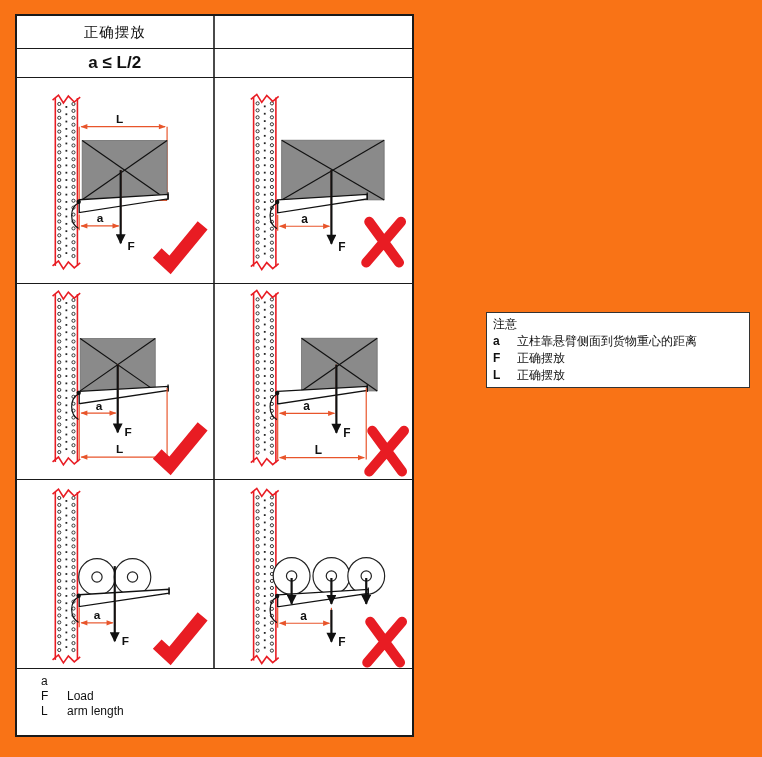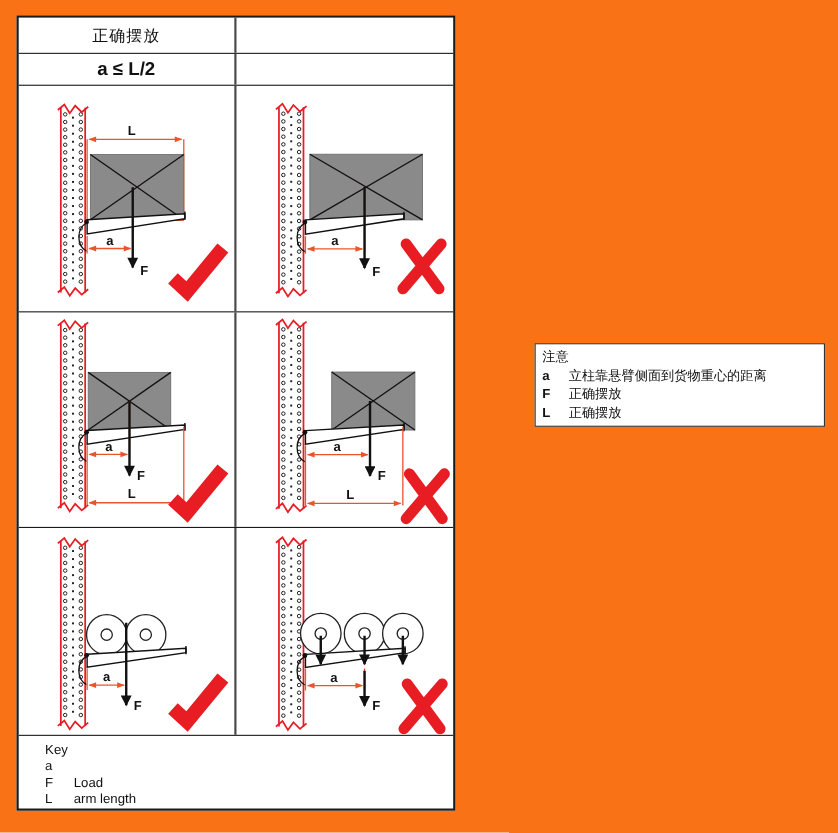--- a/index.html
+++ b/index.html
@@ -286,21 +286,20 @@
           <line class="cO" x1="65" y1="143.5" x2="115" y2="143.5" marker-start="url(#dimArrow)" marker-end="url(#dimArrow)"></line>
           <text class="lbl" x="89" y="140" text-anchor="middle">a</text>
           <line class="blk" stroke-width="2.2" x1="117" y1="130" x2="117" y2="162" marker-end="url(#blkArrow)"></line>
           <text class="lbl" x="124" y="166">F</text>
           <use href="#cross" transform="translate(150,138)"></use>
         </svg>
       </div>
     </div>
 
     <div class="row keyrow">
-      <div>Key</div>
       <div class="k-item">
         <span class="k-sym">a</span>
       </div>
       <div class="k-item">
         <span class="k-sym">F</span>
         <span>Load</span>
       </div>
       <div class="k-item">
         <span class="k-sym">L</span>
         <span>arm length</span>

